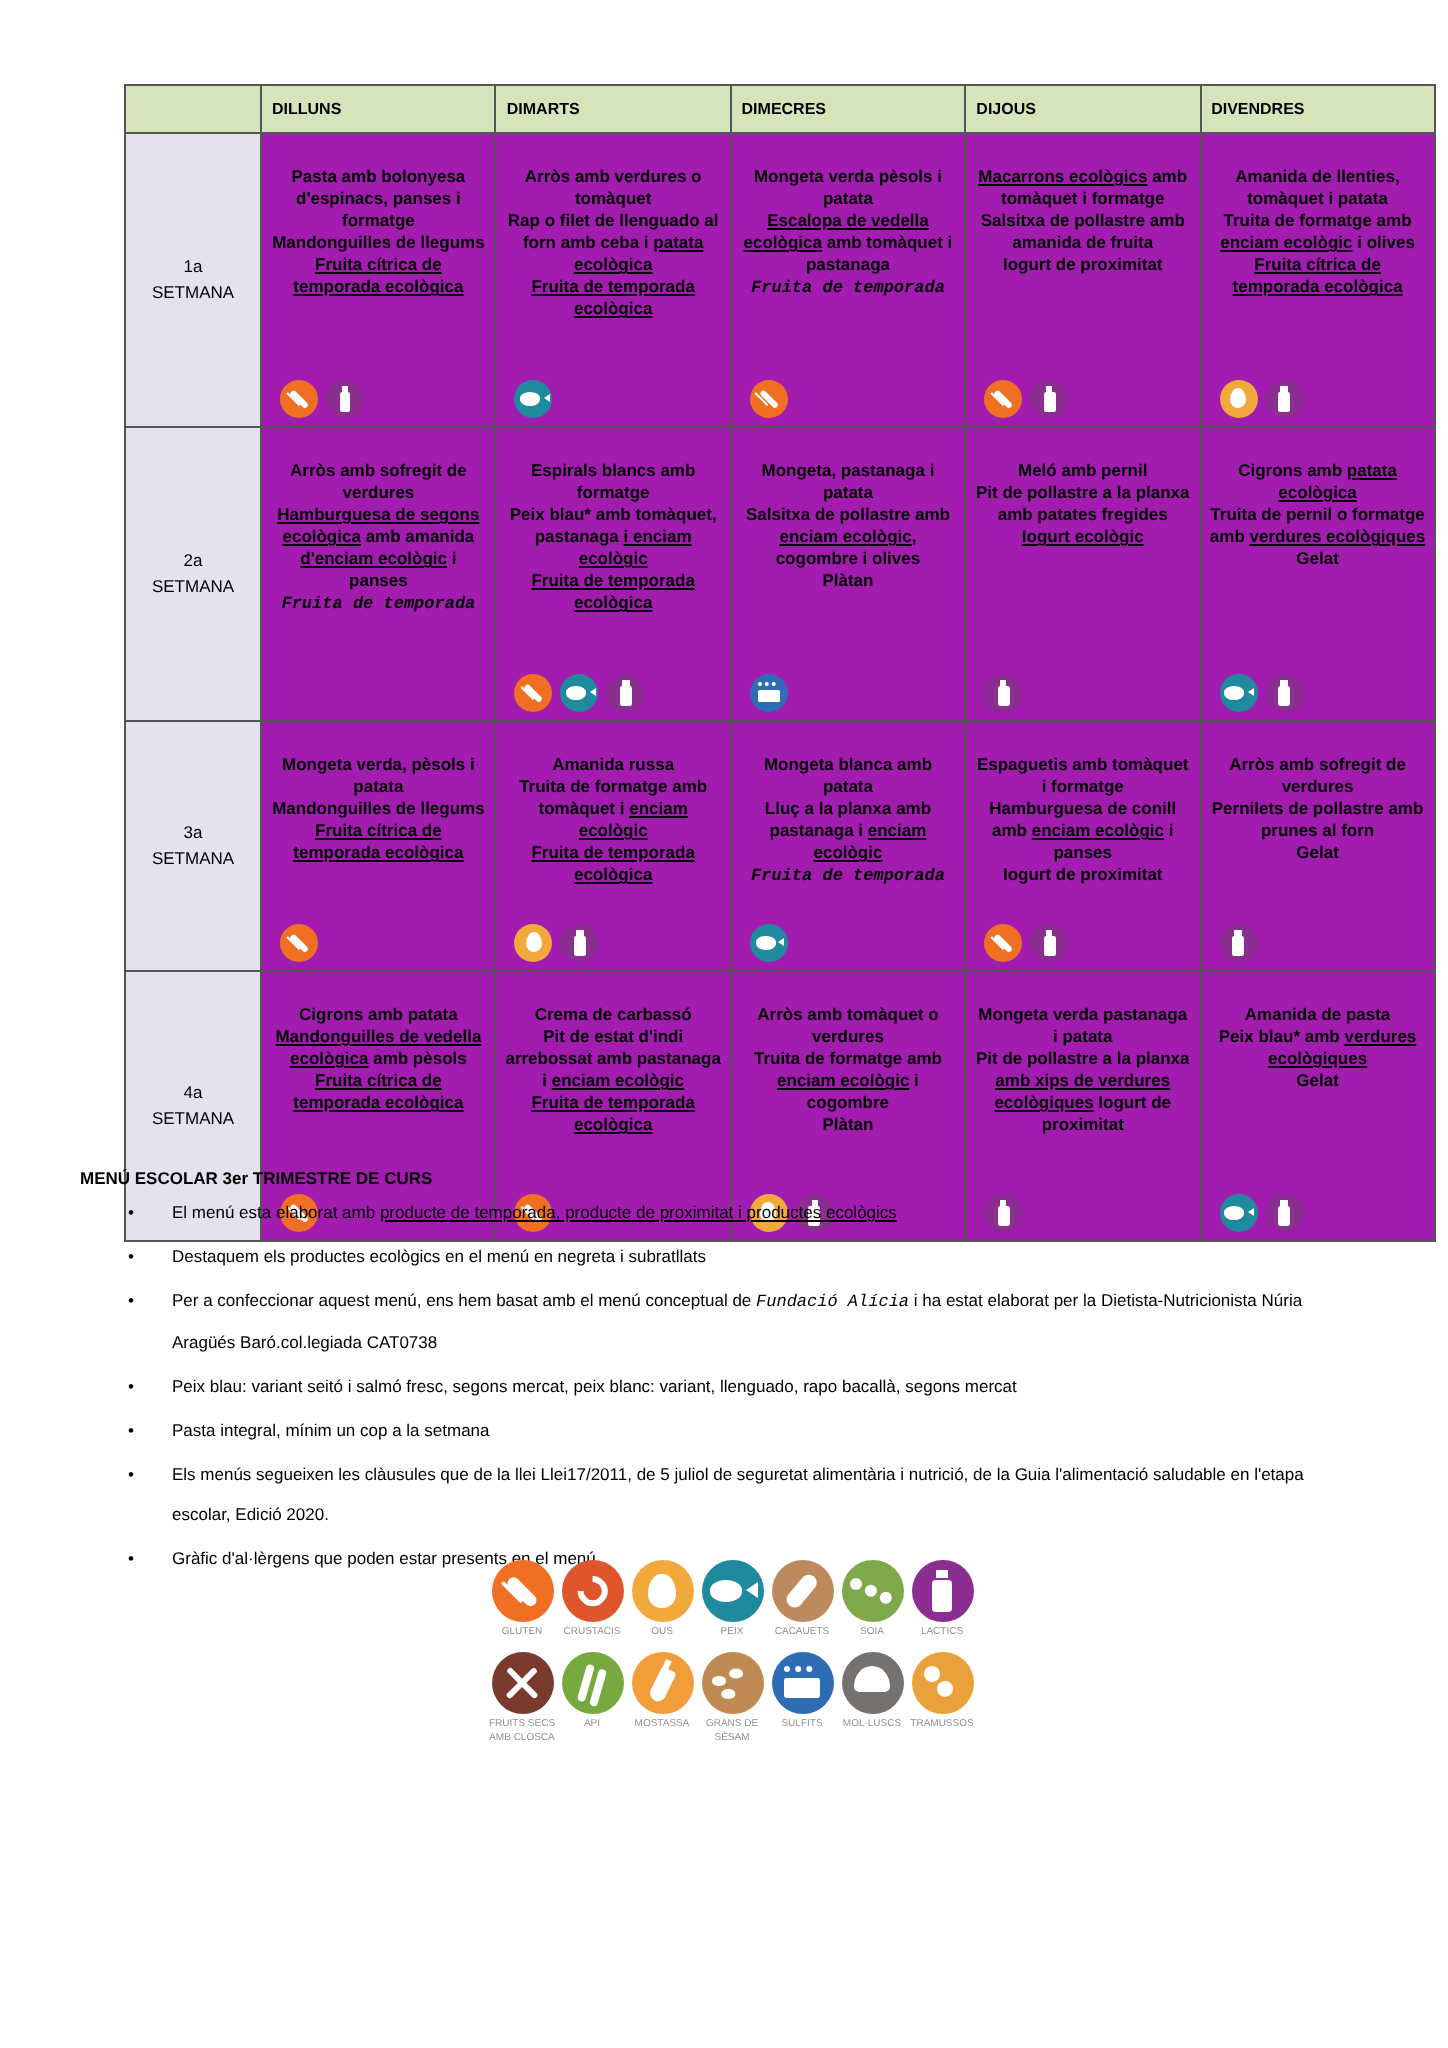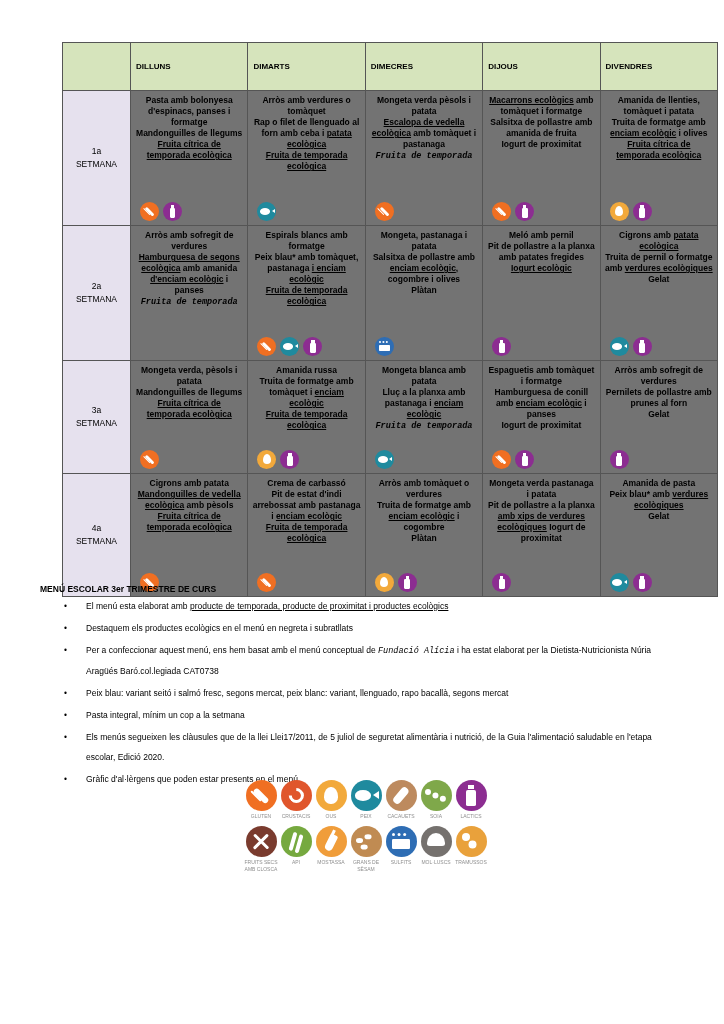--- a/index.html
+++ b/index.html
@@ -3,24 +3,24 @@
 <meta charset="utf-8">
 <style>
   html,body{margin:0;padding:0;background:#fff;}
   .page{position:relative;width:724px;height:1024px;background:#fff;overflow:hidden;
         font-family:"Liberation Sans",sans-serif;color:#000;}
 
   
   .menu-table{position:absolute;left:62px;top:42px;width:656px;border-collapse:collapse;table-layout:fixed;}
   .menu-table td,.menu-table th{border:1px solid #555;box-sizing:border-box;}
   .menu-table col.week-col{width:68px;}
-  .day-header{background:#d6e4bc;font-size:8px;font-weight:bold;text-align:left;padding:19px 5px;height:18px;}
+  .day-header{background:#d6e4bc;font-size:8px;font-weight:bold;text-align:left;padding:7px 5px;height:18px;}
   .corner-cell{background:#d6e4bc;}
   .week-cell{background:#e6e1ee;font-size:8.5px;text-align:center;vertical-align:middle;line-height:1.5;}
-  .menu-cell{background:#737373;vertical-align:top;padding:4px 4px 4px;font-size:8.5px;font-weight:bold;
+  .menu-cell{background:#a21caf;vertical-align:top;padding:16px 4px 4px;font-size:8.5px;font-weight:bold;
              text-align:center;line-height:1.3;}
   .cell-inner{display:flex;flex-direction:column;}
   .wr0 .cell-inner{height:126px;}
   .wr1 .cell-inner{height:126px;}
   .wr2 .cell-inner{height:104px;}
   .wr3 .cell-inner{height:114px;}
   .dish-line{width:100%;}
   .seg-n{}
   .seg-e{text-decoration:underline;}
   .seg-i{font-style:italic;font-family:Liberation Mono, monospace;}

